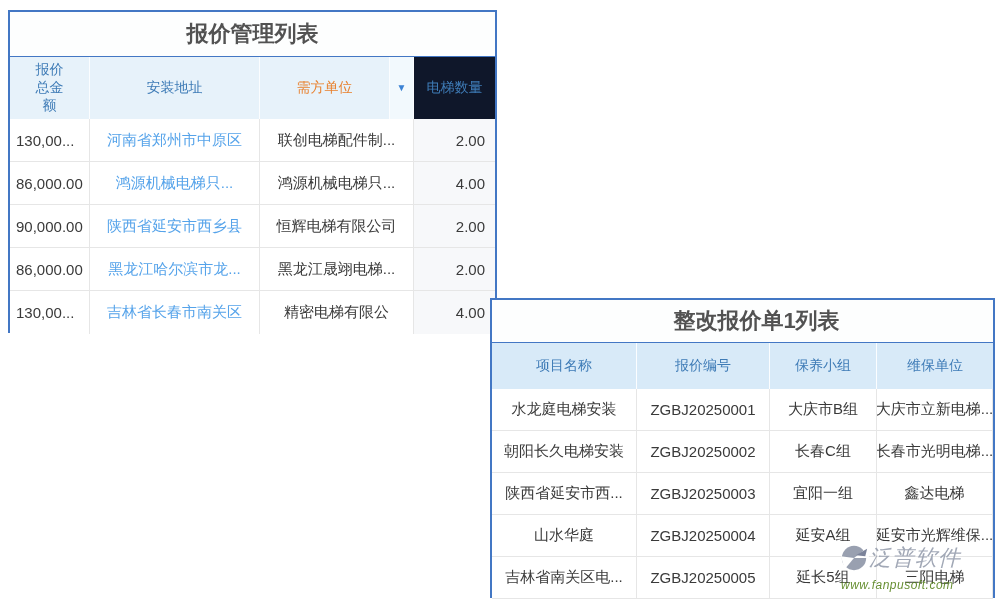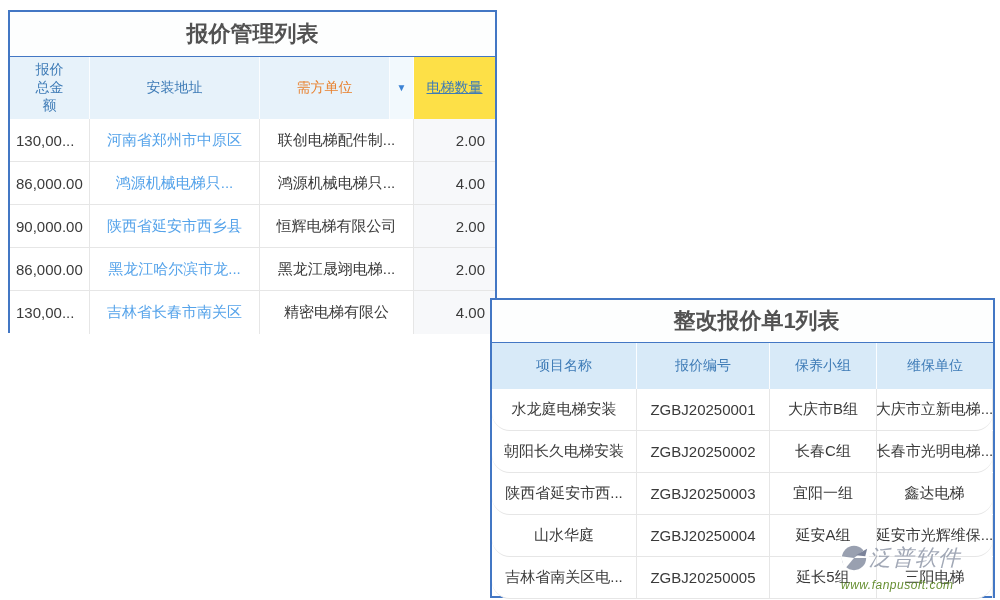--- a/index.html
+++ b/index.html
@@ -27,34 +27,34 @@
   #quotation-table .t-head{height:62px;background:#e7f2fa;}
   #rectify-table .t-head{height:46px;background:#d8eaf8;}
 
   .th{
     display:flex;align-items:center;justify-content:center;text-align:center;
     font-size:14px;color:#3e7bb6;box-sizing:border-box;
     border-right:1px solid #fbfdff;overflow:hidden;
   }
   .th.wrap{padding:0 24px;white-space:normal;line-height:18px;font-family:Liberation Serif, serif;}
   .th.orange{color:#e8812e;}
-  .th.gray{background:#fde047;text-decoration:underline;}
+  .th.gray{background:#0f172a;}
   .th.arrow-cell{background:#f2f9fd;}
   .arrow-glyph{color:#3b82d4;font-size:10px;line-height:10px;}
 
   
   .q1{width:80px;} .q2{width:170px;} .q3{width:130px;}
   .qa{width:24px;} .q4{flex:1;border-right:none;}
   .qd3{width:154px;}
   
   .r1{width:145px;} .r2{width:133px;} .r3{width:107px;} .r4{flex:1;border-right:none;}
 
   .t-row{display:flex;background:#ffffff;border-bottom:1px solid #e6e6e6;box-sizing:border-box;}
   #quotation-table .t-row{height:43px;}
-  #rectify-table .t-row{height:42px;border-radius:18px;}
+  #rectify-table .t-row{height:42px;}
   .t-row:last-child{border-bottom:none;}
 
   .td{
     display:flex;align-items:center;justify-content:center;
     font-size:15px;color:#3a3a3a;box-sizing:border-box;
     border-right:1px solid #e6e6e6;overflow:hidden;white-space:nowrap;
   }
   .td.amount{justify-content:flex-start;padding-left:6px;}
   .td.count{justify-content:flex-end;padding-right:10px;background:#f7f8fa;border-right:none;}
   .td.link{color:#55a3ea;cursor:pointer;}

